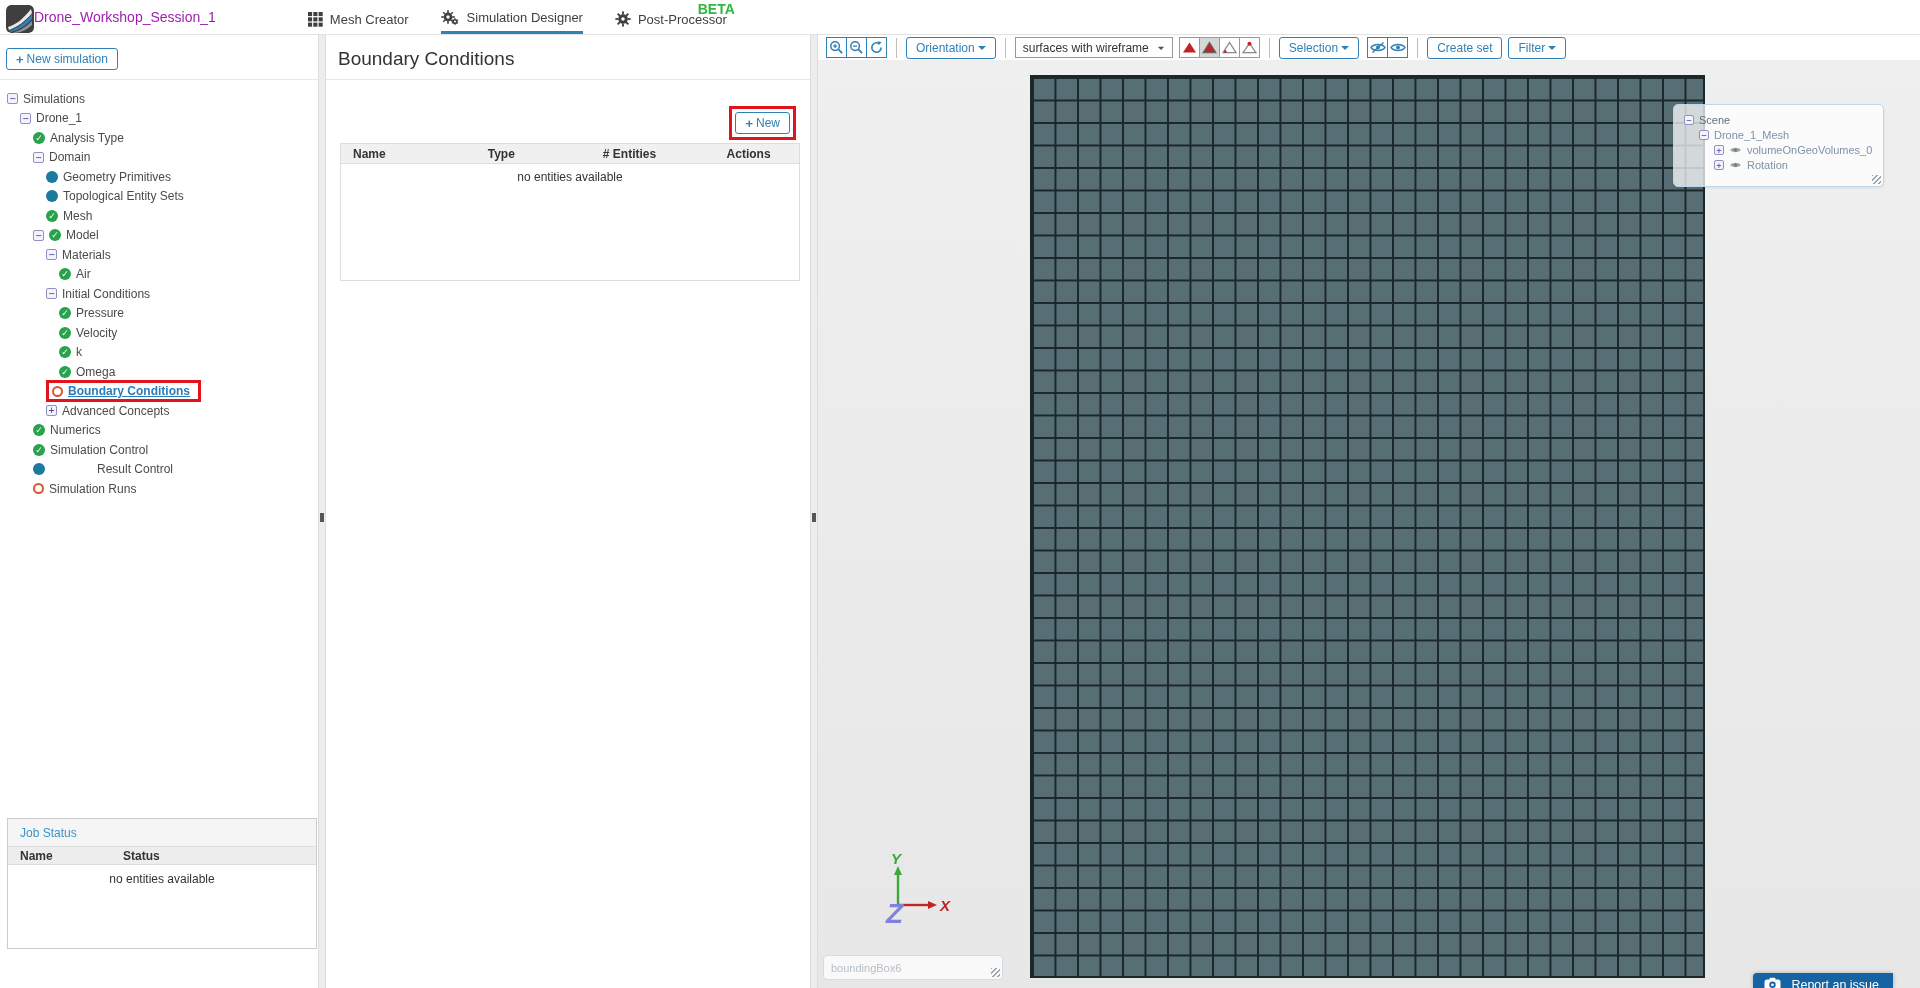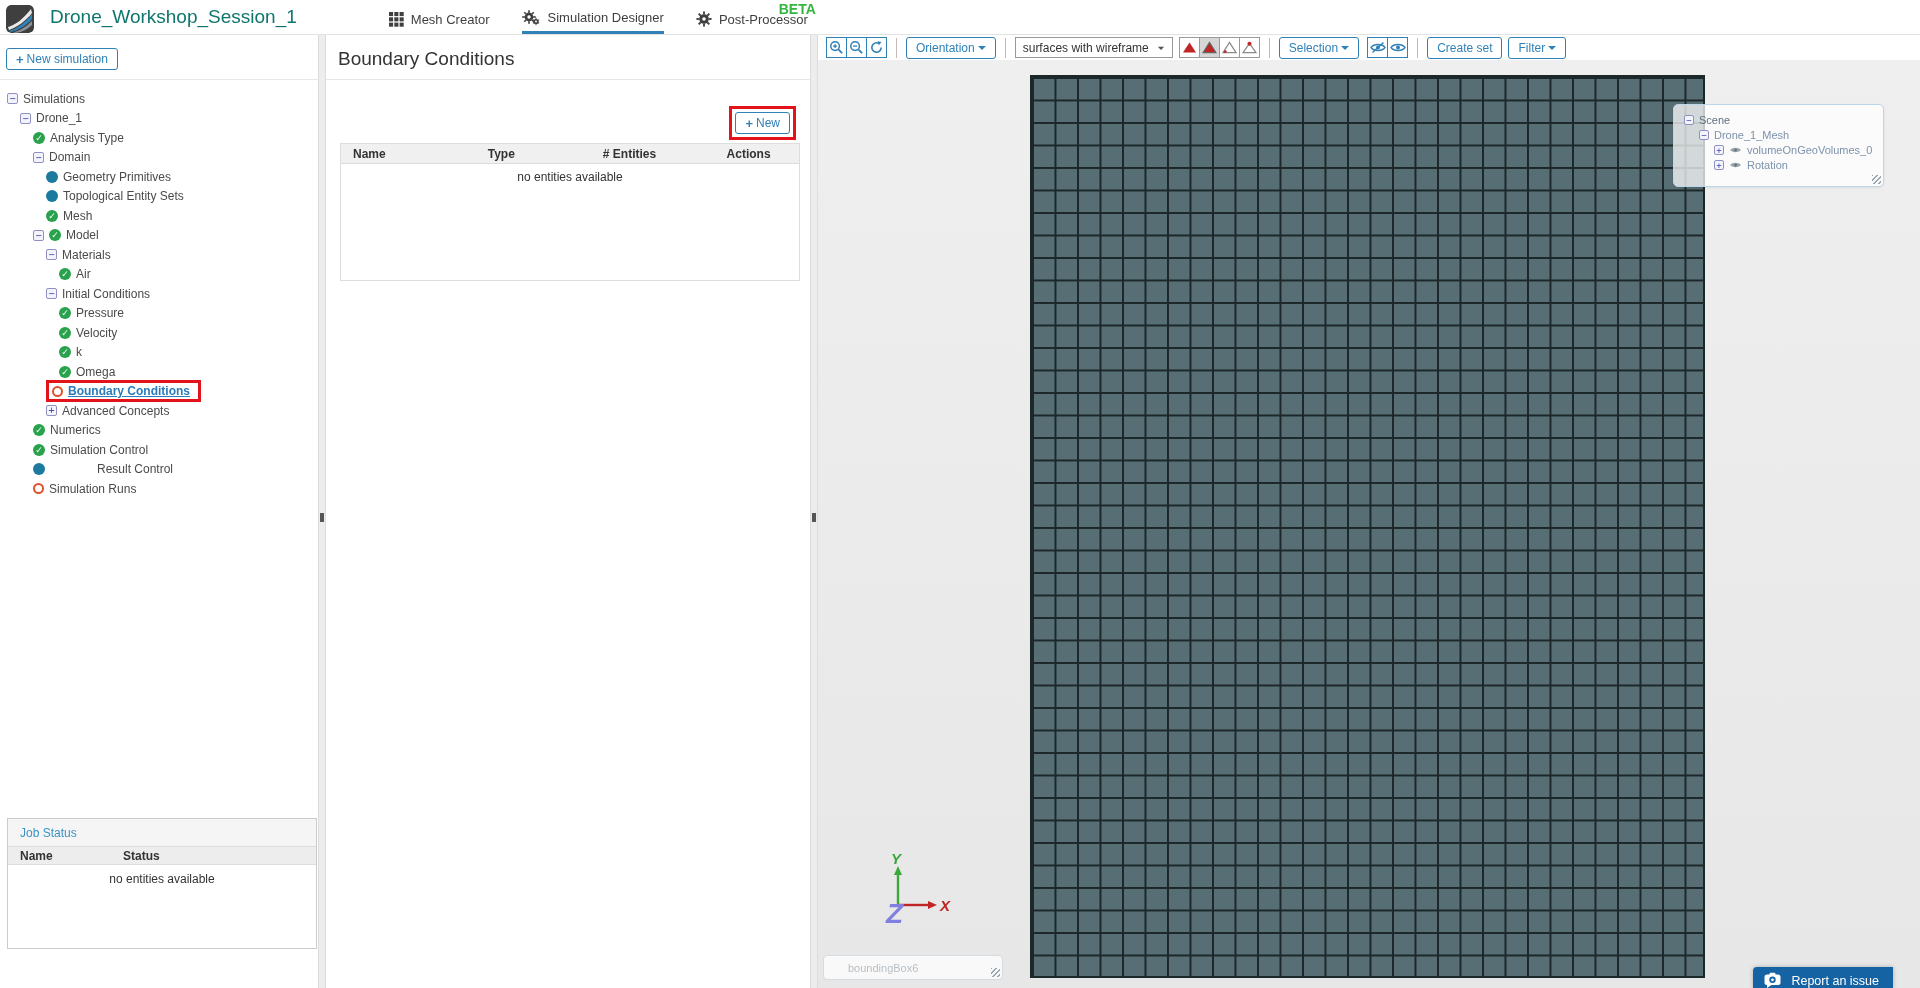--- a/index.html
+++ b/index.html
@@ -3,21 +3,21 @@
 <meta charset="utf-8">
 <style>
   * { box-sizing: border-box; margin: 0; padding: 0; }
   html,body { width:1920px; height:988px; overflow:hidden; background:#fff;
               font-family:"Liberation Sans","DejaVu Sans",sans-serif; font-size:12px; color:#4a4a4a; }
 
   
   #header { position:absolute; left:0; top:0; width:1920px; height:35px; background:#fff;
             border-bottom:1px solid #e2e2e2; display:flex; align-items:center; z-index:50; }
   .logo { width:28px; height:28px; margin:3px 0 0 6px; border-radius:5px; overflow:hidden; flex:none; }
-  .proj-title { color:#0f766e; font-size:19px; margin-left:16px; white-space:nowrap; }
+  .proj-title { color:#a21caf; font-size:14px; white-space:nowrap; }
   #tabs { display:flex; margin-left:92px; gap:32px; height:100%; align-items:center; }
   .tab { display:flex; align-items:center; gap:7px; height:100%; padding-top:4px; color:#3f3f3f;
          font-size:13px; position:relative; cursor:pointer; }
   .tab.active { border-bottom:3px solid #2f81b7; }
   .tab-icon svg { display:block; }
   .beta { position:absolute; top:1px; right:-8px; color:#33b540; font-size:14px; font-weight:bold; }
   #topnav { position:absolute; right:18px; top:0; height:35px; display:flex; align-items:center; gap:28px;
             font-size:12.5px; color:#454545; }
   .navlink, .nav-drop { cursor:pointer; display:inline-flex; align-items:center; gap:5px; }
   .dcaret { width:0; height:0; border:4px solid transparent; border-top-color:#454545; margin-top:4px; }
@@ -113,25 +113,25 @@
   .eyeg { margin-right:5px; display:inline-flex; flex:none; }
   .rsz { position:absolute; right:2px; bottom:2px; width:9px; height:9px;
          background:repeating-linear-gradient(135deg,#9aa4ac 0 1px,transparent 1px 3.5px); cursor:nwse-resize; }
 
   
   #axis { position:absolute; left:60px; top:793px; }
 
   
   #bbox-panel { position:absolute; left:5px; top:895px; width:180px; height:25px;
                 background:rgba(252,252,252,0.85); border:1px solid #d5dce1; border-radius:4px;
-                color:#b7bfc6; font-size:11px; display:flex; align-items:center; padding-left:24px; }
-
-  
-  #report-issue { position:absolute; right:27px; bottom:0; height:21px; background:#1563a2;
-                  color:#fff; font-size:12.5px; display:flex; align-items:flex-end; gap:9px;
+                color:#b7bfc6; font-size:11px; display:flex; align-items:center; padding-left:7px; }
+
+  
+  #report-issue { position:absolute; right:27px; bottom:0; height:15px; background:#1563a2;
+                  color:#fff; font-size:12.5px; display:flex; align-items:center; gap:9px;
                   padding:8px 14px 0 10px; border-radius:4px 0 0 0; cursor:pointer; z-index:60;
                   box-shadow:0 0 4px rgba(0,0,0,0.25); }
 </style>
 </head>
 <body>
 
 <div id="header">
   <div class="logo">
     <svg width="28" height="28" viewBox="0 0 28 28">
       <rect width="28" height="28" rx="5" fill="#3f3f3f"></rect>

